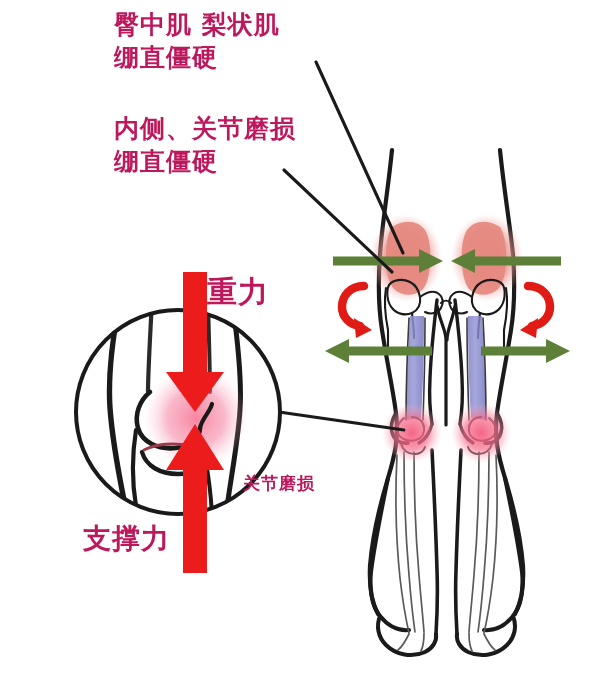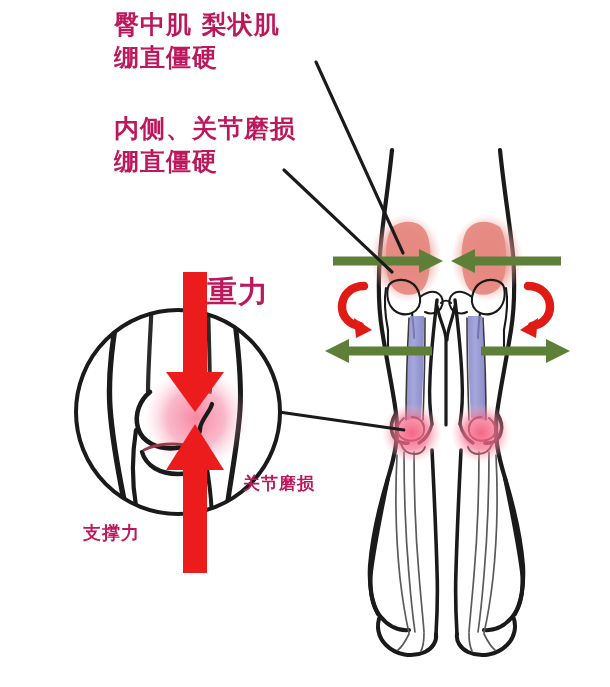--- a/index.html
+++ b/index.html
@@ -44,21 +44,21 @@
     font-size: 25px;
   }
   #label-gravity {
     left: 207px;
     top: 272px;
     font-size: 30px;
   }
   #label-support {
     left: 83px;
     top: 521px;
-    font-size: 18px;
+    font-size: 28px;
   }
   #label-jointwear {
     left: 243px;
     top: 472px;
     font-size: 17px;
   }
 </style>
 </head>
 <body>
 

